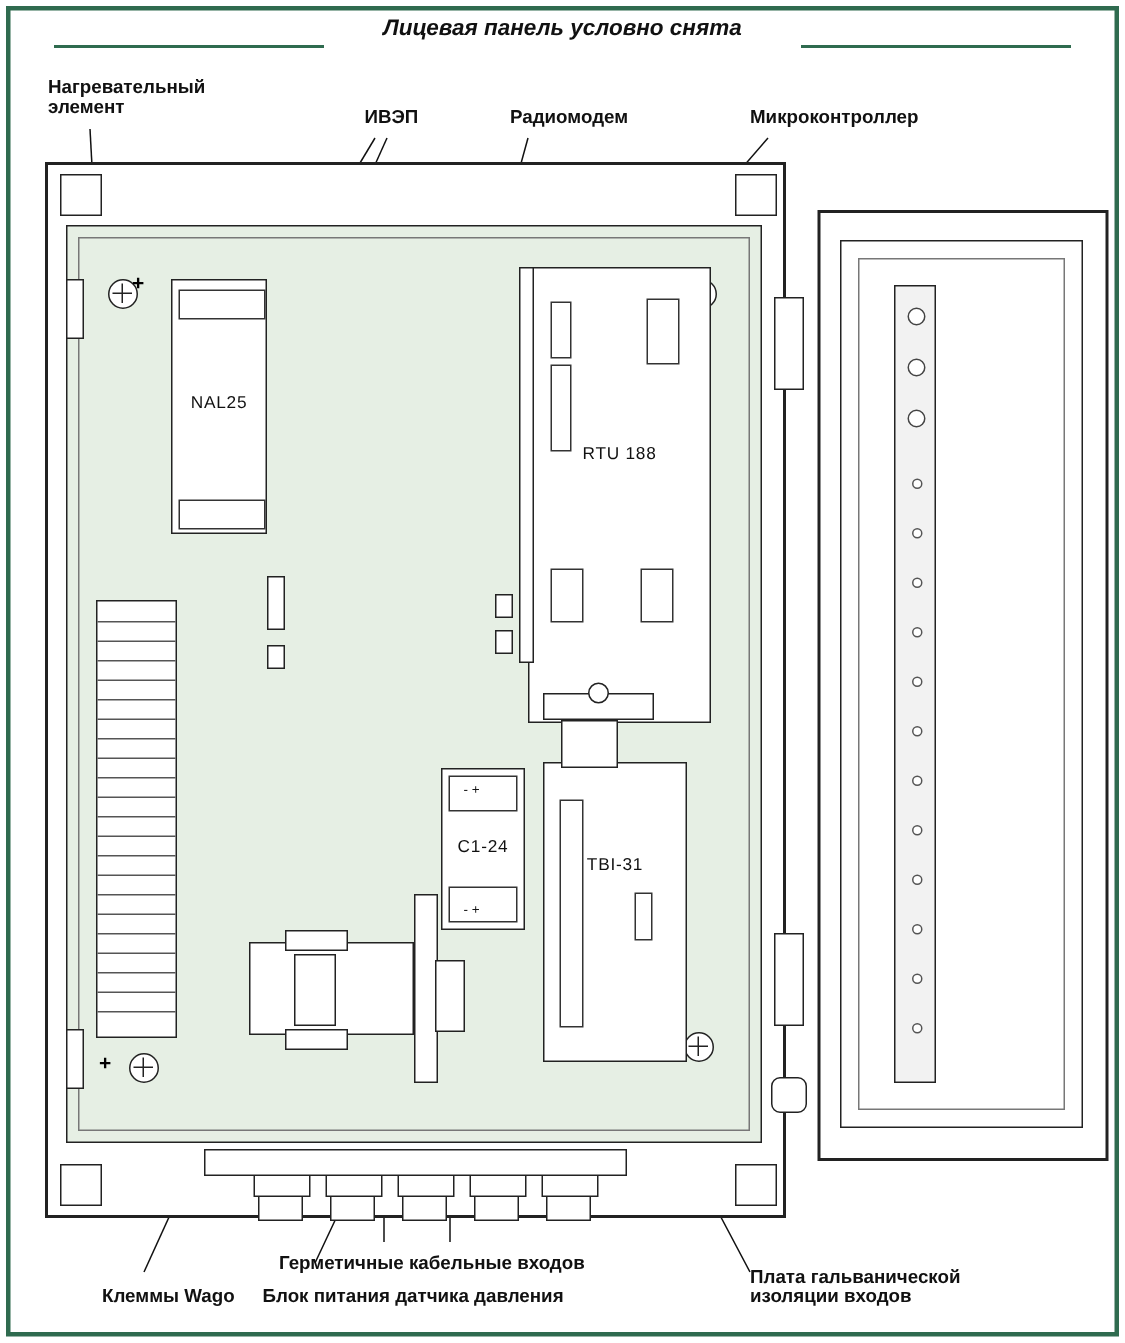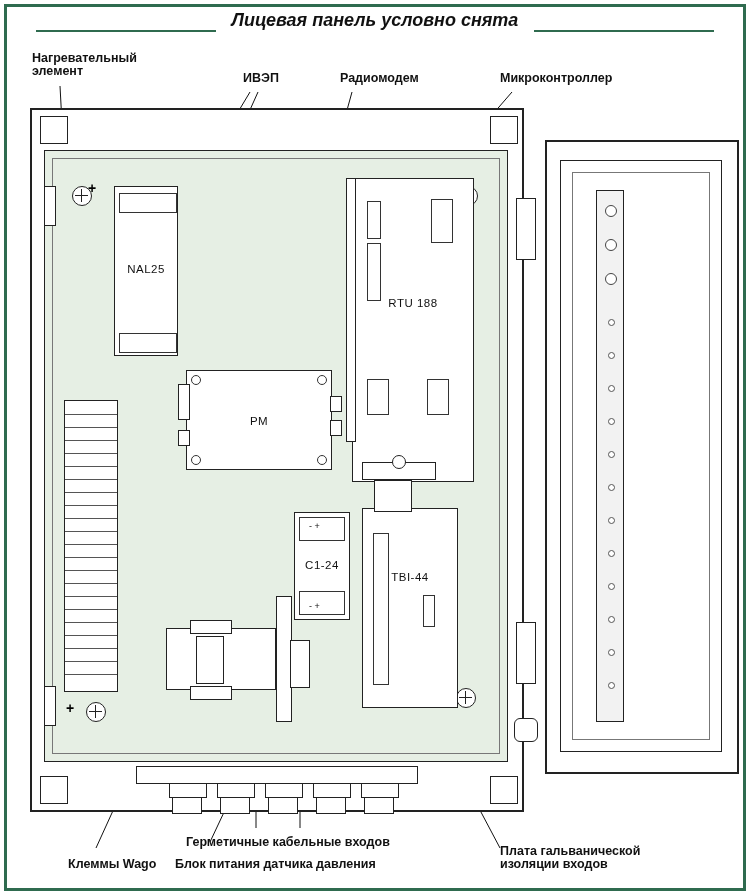--- a/index.html
+++ b/index.html
@@ -1,21 +1,21 @@
 <!DOCTYPE html>
 <html><head>
 <meta charset="utf-8">
 <style>
   html,body{margin:0;padding:0;background:#ffffff;}
   body{font-family:"Liberation Sans", sans-serif;}
   #page{position:relative;width:750px;height:895px;background:#ffffff;overflow:hidden;}
   .frame{position:absolute;left:4px;top:4px;width:742px;height:887px;border:3px solid #2f6b4f;box-sizing:border-box;}
   .title{
     position:absolute;left:215px;top:10px;width:320px;text-align:center;
-    font-size:18px;font-weight:bold;font-style:italic;color:#111;
+    font-size:15px;font-weight:bold;font-style:italic;color:#111;
   }
   .title-rule-l{position:absolute;left:36px;top:30px;width:180px;height:2px;background:#2f6b4f;}
   .title-rule-r{position:absolute;left:534px;top:30px;width:180px;height:2px;background:#2f6b4f;}
 
   .lbl{position:absolute;font-size:12.5px;font-weight:bold;color:#111;line-height:13px;}
   svg.lines{position:absolute;left:0;top:0;width:750px;height:895px;pointer-events:none;}
 
   
   .encl-outer{position:absolute;left:30px;top:108px;width:490px;height:700px;border:2px solid #222;background:#ffffff;}
   .encl-inner{position:absolute;left:44px;top:150px;width:462px;height:610px;border:1.5px solid #222;background:#e6efe4;}
@@ -163,27 +163,20 @@
       <div class="fin" style="top: 260px;"></div>
       <div class="fin" style="top: 273px;"></div>
     </div>
 
   <div class="part" style="left:114px;top:186px;width:64px;height:170px;">
     <div style="position:absolute;left:4px;top:6px;width:56px;height:18px;border:1px solid #333;"></div>
     <div style="position:absolute;left:4px;top:146px;width:56px;height:18px;border:1px solid #333;"></div>
     <div class="cap" style="top:76px;">NAL25</div>
   </div>
 
-  <div class="part" style="left:186px;top:370px;width:146px;height:100px;">
-    <div class="cap" style="top:44px;">РМ</div>
-    <div style="position:absolute;left:4px;top:4px;width:8px;height:8px;border:1px solid #333;border-radius:50%;"></div>
-    <div style="position:absolute;right:4px;top:4px;width:8px;height:8px;border:1px solid #333;border-radius:50%;"></div>
-    <div style="position:absolute;left:4px;bottom:4px;width:8px;height:8px;border:1px solid #333;border-radius:50%;"></div>
-    <div style="position:absolute;right:4px;bottom:4px;width:8px;height:8px;border:1px solid #333;border-radius:50%;"></div>
-  </div>
   <div style="position:absolute;left:178px;top:384px;width:10px;height:34px;border:1.5px solid #222;background:#fff;"></div>
   <div style="position:absolute;left:330px;top:396px;width:10px;height:14px;border:1.5px solid #222;background:#fff;"></div>
   <div style="position:absolute;left:330px;top:420px;width:10px;height:14px;border:1.5px solid #222;background:#fff;"></div>
   <div style="position:absolute;left:178px;top:430px;width:10px;height:14px;border:1.5px solid #222;background:#fff;"></div>
 
   <div class="part" style="left:352px;top:178px;width:122px;height:304px;">
     <div style="position:absolute;left:14px;top:22px;width:12px;height:36px;border:1px solid #333;"></div>
     <div style="position:absolute;left:14px;top:64px;width:12px;height:56px;border:1px solid #333;"></div>
     <div style="position:absolute;left:78px;top:20px;width:20px;height:42px;border:1px solid #333;"></div>
     <div style="position:absolute;left:14px;top:200px;width:20px;height:34px;border:1px solid #333;"></div>
@@ -197,21 +190,21 @@
     <div style="position:absolute;left:4px;top:4px;right:4px;height:22px;border:1px solid #333;"></div>
     <div style="position:absolute;left:4px;bottom:4px;right:4px;height:22px;border:1px solid #333;"></div>
     <div class="tiny" style="position:absolute;left:14px;top:8px;">- +</div>
     <div class="tiny" style="position:absolute;left:14px;bottom:8px;">- +</div>
     <div class="cap" style="top:46px;">C1-24</div>
   </div>
 
   <div class="part" style="left:362px;top:508px;width:96px;height:200px;">
     <div style="position:absolute;left:10px;top:24px;width:14px;height:150px;border:1px solid #333;"></div>
     <div style="position:absolute;left:60px;top:86px;width:10px;height:30px;border:1px solid #333;"></div>
-    <div class="cap" style="top:62px;">TBI-44</div>
+    <div class="cap" style="top:62px;">TBI-31</div>
   </div>
   <div style="position:absolute;left:374px;top:480px;width:36px;height:30px;border:1.5px solid #222;background:#fff;"></div>
   <div style="position:absolute;left:362px;top:462px;width:72px;height:16px;border:1.5px solid #222;background:#fff;"></div>
   <div style="position:absolute;left:392px;top:455px;width:12px;height:12px;border:1.5px solid #222;border-radius:50%;background:#fff;"></div>
 
   <div class="part" style="left:166px;top:628px;width:110px;height:62px;"></div>
   <div style="position:absolute;left:190px;top:620px;width:40px;height:12px;border:1.5px solid #222;background:#fff;"></div>
   <div style="position:absolute;left:190px;top:686px;width:40px;height:12px;border:1.5px solid #222;background:#fff;"></div>
   <div style="position:absolute;left:196px;top:636px;width:26px;height:46px;border:1.5px solid #222;background:#fff;"></div>
   <div style="position:absolute;left:276px;top:596px;width:14px;height:124px;border:1.5px solid #222;background:#fff;"></div>

